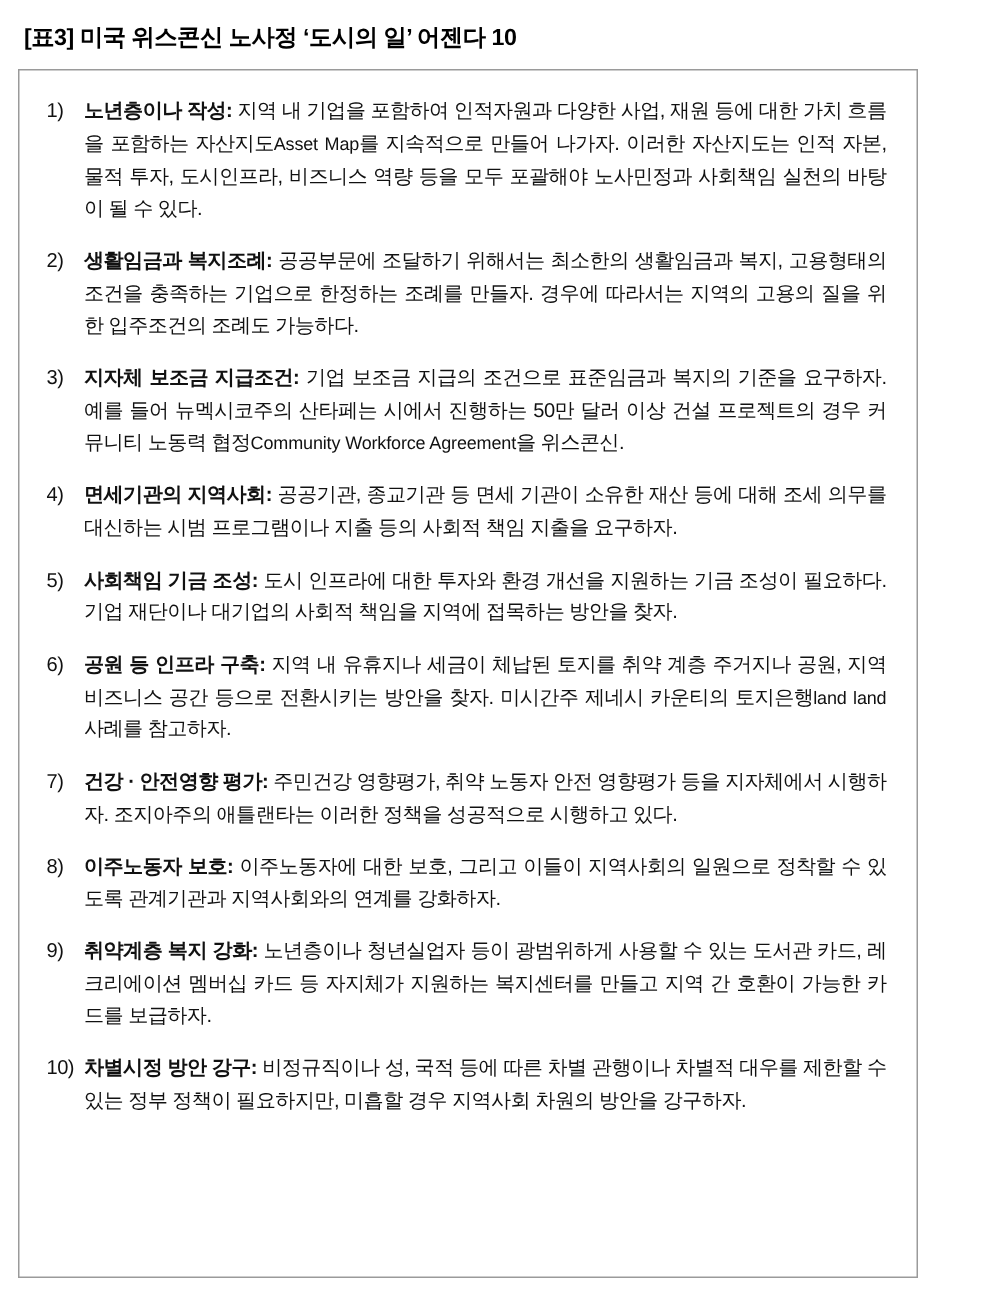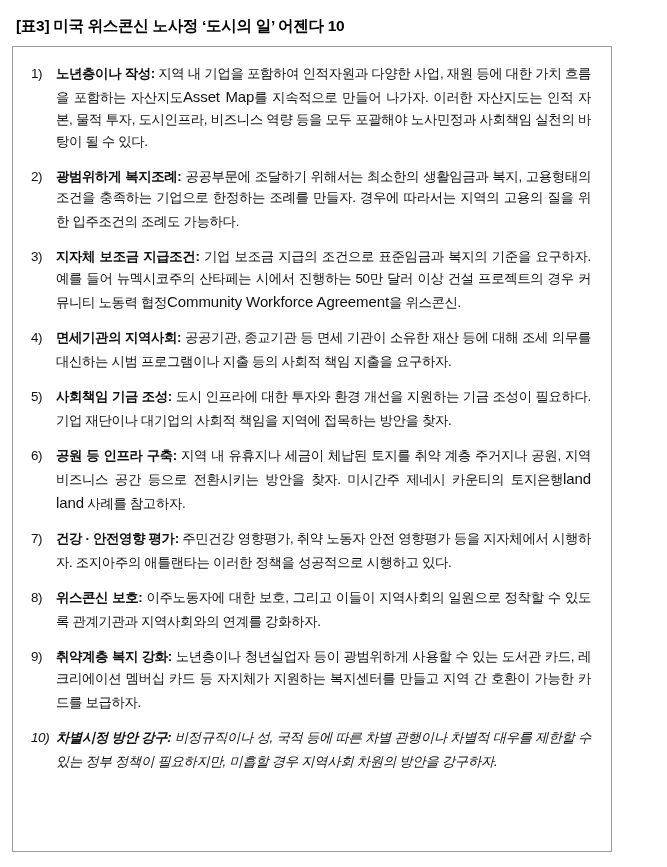--- a/index.html
+++ b/index.html
@@ -45,59 +45,58 @@
     display: flex;
     align-items: flex-start;
     margin-bottom: 13px;
     font-size: 13.4px;
     line-height: 1.62;
     letter-spacing: -0.35px;
     color: #111111;
   }
   ol.items li:last-child {
     margin-bottom: 1px;
-    font-style: italic;
   }
   .num {
     flex: 0 0 auto;
     width: 25px;
     text-align: left;
     white-space: nowrap;
   }
   .num.wide {
     width: 25px;
   }
   .txt {
     flex: 1 1 auto;
     text-align: justify;
     text-justify: inter-character;
   }
   .lead {
     font-weight: bold;
   }
   .latin {
     font-family: "Liberation Sans", sans-serif;
-    font-size: 15px;
+    font-size: 12px;
     letter-spacing: -0.1px;
   }
 </style>
 </head>
 <body>
 
 <div class="page">
   <div class="table-title">[표3] 미국 위스콘신 노사정 ‘도시의 일’ 어젠다 10</div>
   <div class="box">
     <ol class="items">
       <li>
         <span class="num">1)</span>
         <span class="txt"><span class="lead">노년층이나 작성:</span><span> 지역 내 기업을 포함하여 인적자원과 다양한 사업, 재원 등에 대한 가치 흐름을 포함하는 자산지도</span><span class="latin">Asset Map</span><span>를 지속적으로 만들어 나가자. 이러한 자산지도는 인적 자본, 물적 투자, 도시인프라, 비즈니스 역량 등을 모두 포괄해야 노사민정과 사회책임 실천의 바탕이 될 수 있다.</span></span>
       </li>
       <li>
         <span class="num">2)</span>
-        <span class="txt"><span class="lead">광범위하게 복지조례:</span><span> 공공부문에 조달하기 위해서는 최소한의 생활임금과 복지, 고용형태의 조건을 충족하는 기업으로 한정하는 조례를 만들자. 경우에 따라서는 지역의 고용의 질을 위한 입주조건의 조례도 가능하다.</span><span class="latin"></span><span></span></span>
+        <span class="txt"><span class="lead">생활임금과 복지조례:</span><span> 공공부문에 조달하기 위해서는 최소한의 생활임금과 복지, 고용형태의 조건을 충족하는 기업으로 한정하는 조례를 만들자. 경우에 따라서는 지역의 고용의 질을 위한 입주조건의 조례도 가능하다.</span><span class="latin"></span><span></span></span>
       </li>
       <li>
         <span class="num">3)</span>
         <span class="txt"><span class="lead">지자체 보조금 지급조건:</span><span> 기업 보조금 지급의 조건으로 표준임금과 복지의 기준을 요구하자. 예를 들어 뉴멕시코주의 산타페는 시에서 진행하는 50만 달러 이상 건설 프로젝트의 경우 커뮤니티 노동력 협정</span><span class="latin">Community Workforce Agreement</span><span>을 위스콘신.</span></span>
       </li>
       <li>
         <span class="num">4)</span>
         <span class="txt"><span class="lead">면세기관의 지역사회:</span><span> 공공기관, 종교기관 등 면세 기관이 소유한 재산 등에 대해 조세 의무를 대신하는 시범 프로그램이나 지출 등의 사회적 책임 지출을 요구하자.</span><span class="latin"></span><span></span></span>
       </li>
       <li>
@@ -107,21 +106,21 @@
       <li>
         <span class="num">6)</span>
         <span class="txt"><span class="lead">공원 등 인프라 구축:</span><span> 지역 내 유휴지나 세금이 체납된 토지를 취약 계층 주거지나 공원, 지역 비즈니스 공간 등으로 전환시키는 방안을 찾자. 미시간주 제네시 카운티의 토지은행</span><span class="latin">land land</span><span> 사례를 참고하자.</span></span>
       </li>
       <li>
         <span class="num">7)</span>
         <span class="txt"><span class="lead">건강 · 안전영향 평가:</span><span> 주민건강 영향평가, 취약 노동자 안전 영향평가 등을 지자체에서 시행하자. 조지아주의 애틀랜타는 이러한 정책을 성공적으로 시행하고 있다.</span><span class="latin"></span><span></span></span>
       </li>
       <li>
         <span class="num">8)</span>
-        <span class="txt"><span class="lead">위스콘신 보호:</span><span> 이주노동자에 대한 보호, 그리고 이들이 지역사회의 일원으로 정착할 수 있도록 관계기관과 지역사회와의 연계를 강화하자.</span><span class="latin"></span><span></span></span>
+        <span class="txt"><span class="lead">이주노동자 보호:</span><span> 이주노동자에 대한 보호, 그리고 이들이 지역사회의 일원으로 정착할 수 있도록 관계기관과 지역사회와의 연계를 강화하자.</span><span class="latin"></span><span></span></span>
       </li>
       <li>
         <span class="num">9)</span>
         <span class="txt"><span class="lead">취약계층 복지 강화:</span><span> 노년층이나 청년실업자 등이 광범위하게 사용할 수 있는 도서관 카드, 레크리에이션 멤버십 카드 등 자지체가 지원하는 복지센터를 만들고 지역 간 호환이 가능한 카드를 보급하자.</span><span class="latin"></span><span></span></span>
       </li>
       <li>
         <span class="num wide">10)</span>
         <span class="txt"><span class="lead">차별시정 방안 강구:</span><span> 비정규직이나 성, 국적 등에 따른 차별 관행이나 차별적 대우를 제한할 수 있는 정부 정책이 필요하지만, 미흡할 경우 지역사회 차원의 방안을 강구하자.</span><span class="latin"></span><span></span></span>
       </li>
     </ol>

